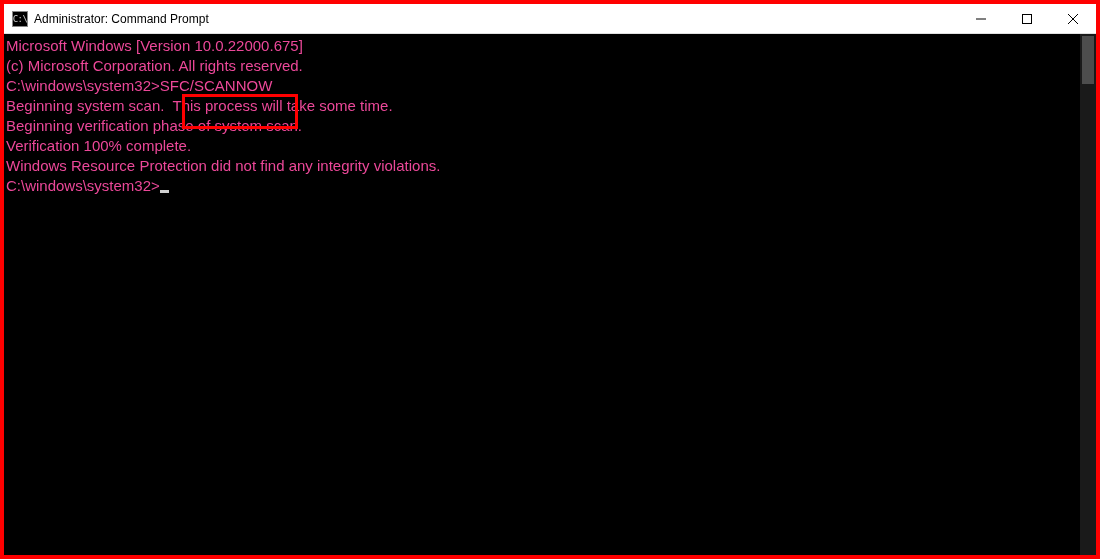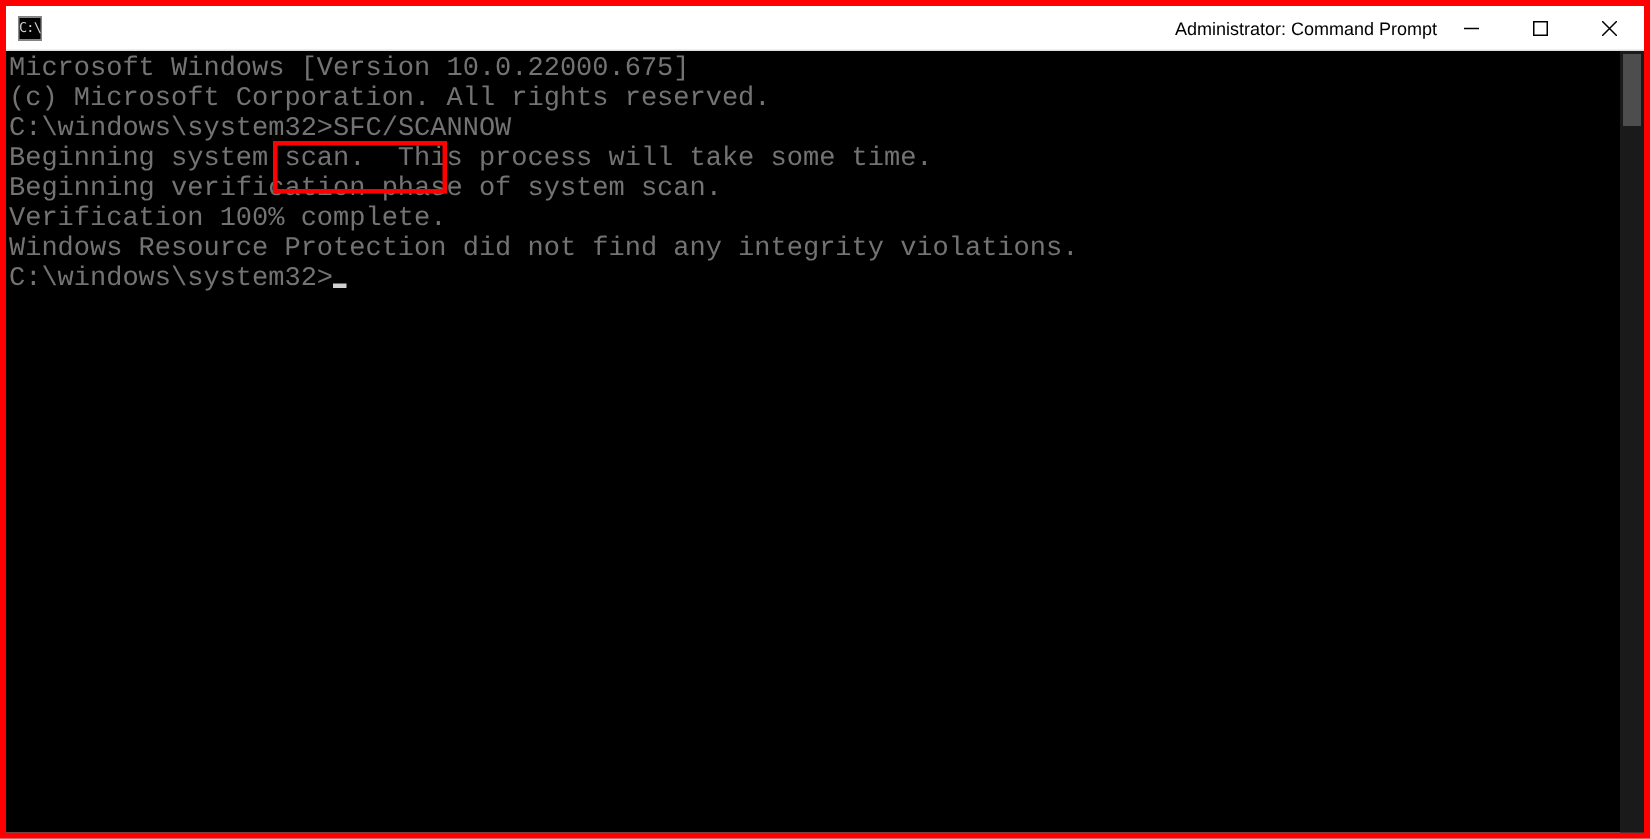--- a/index.html
+++ b/index.html
@@ -47,21 +47,20 @@
       background: #000;
       color: #ccc;
       border: 1px solid #888;
       padding: 0 1px;
       letter-spacing: -0.5px;
     }
     .titlebar-title {
       font-size: 12px;
       color: #000;
       flex: 1;
-      text-align: right;
     }
     .titlebar-buttons {
       display: flex;
       height: 100%;
     }
     .titlebar-btn {
       width: 46px;
       height: 100%;
       display: flex;
       align-items: center;
@@ -75,23 +74,23 @@
     }
     .terminal-wrap {
       flex: 1;
       display: flex;
       background: #000;
       position: relative;
     }
     .terminal {
       flex: 1;
       padding: 2px 0 0 2px;
-      color: #737373;
-      font-family: Liberation Mono, monospace;
-      font-size: 18px;
+      color: #ec4899;
+      font-family: Liberation Sans, sans-serif;
+      font-size: 15px;
       line-height: 20px;
       white-space: pre;
       overflow: hidden;
     }
     .scrollbar {
       width: 16px;
       background: #1a1a1a;
       position: relative;
     }
     .scrollbar-thumb {

